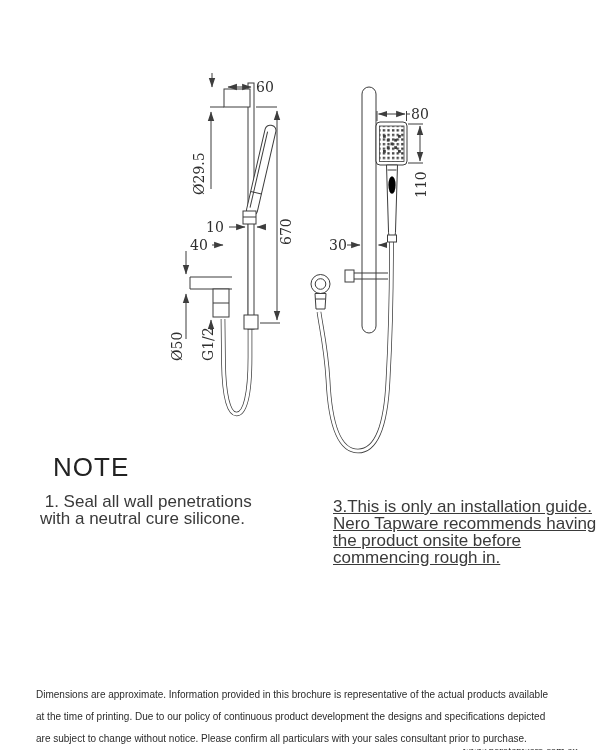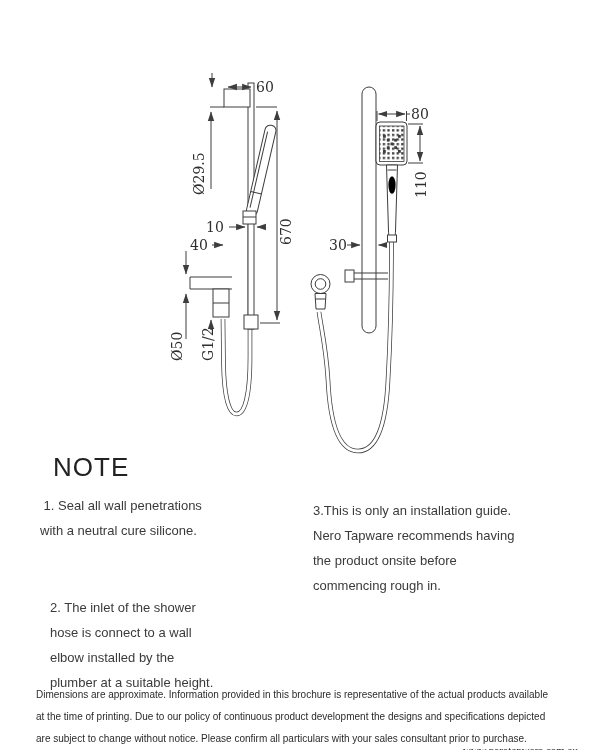--- a/index.html
+++ b/index.html
@@ -5,24 +5,24 @@
   html,body{margin:0;padding:0;background:#ffffff;}
   #page{position:relative;width:604px;height:750px;background:#ffffff;overflow:hidden;
         font-family:"Liberation Sans",sans-serif;color:#2e2e2e;margin-top:27px;}
   #drawing{position:absolute;left:0;top:0;width:604px;height:440px;}
   svg line, svg path.ln, svg rect.sh, svg circle.sh, svg path.sh{stroke:#3d3d3d;stroke-width:1;fill:none;}
   svg rect.fillw, svg path.fillw, svg circle.fillw{fill:#ffffff;stroke:#3d3d3d;stroke-width:1;}
   svg .tube-o{stroke:#3d3d3d;stroke-width:4.6;fill:none;}
   svg .tube-i{stroke:#ffffff;stroke-width:3.1;fill:none;}
   svg text.dim{font-family:"DejaVu Serif",serif;font-size:14px;fill:#2e2e2e;}
   .note-heading{position:absolute;left:53px;top:425px;font-size:26px;letter-spacing:1px;color:#222;}
-  .note{position:absolute;font-size:13px;line-height:25px;color:#3a3a3a;white-space:pre;}
+  .note{position:absolute;font-size:17px;line-height:17px;color:#3a3a3a;white-space:pre;}
   #note-1{left:40px;top:466px;}
   #note-2{left:50px;top:568px;}
-  #note-3{left:313px;top:471px;}
+  #note-3{left:333px;top:471px;text-decoration:underline;}
   #note-4{left:315px;top:558px;}
   .disclaimer{position:absolute;left:36px;top:657px;width:560px;font-size:10px;line-height:22px;
               color:#2b2b2b;white-space:pre;}
   .website{position:absolute;right:26px;top:717px;font-size:11px;color:#2b2b2b;font-family:Liberation Serif, serif;}
 </style>
 </head>
 <body>
 
 <div id="page">
 
@@ -160,24 +160,20 @@
         <line x1="347" y1="218" x2="360" y2="218" marker-end="url(#arr)"></line>
         <line x1="385" y1="218" x2="378.5" y2="218" marker-end="url(#arr)"></line>
       </g>
     </g>
   </svg>
 
   <div class="note-heading">NOTE</div>
 
   <div class="note" id="note-1"> 1. Seal all wall penetrations
 with a neutral cure silicone.</div>
-  <div class="note" id="note-2">2. The inlet of the shower
-hose is connect to a wall
-elbow installed by the
-plumber at a suitable height.</div>
   <div class="note" id="note-3">3.This is only an installation guide.
 Nero Tapware recommends having
 the product onsite before
 commencing rough in.</div>
 
   <div class="disclaimer">Dimensions are approximate. Information provided in this brochure is representative of the actual products available
 at the time of printing. Due to our policy of continuous product development the designs and specifications depicted
 are subject to change without notice. Please confirm all particulars with your sales consultant prior to purchase.
 Each product is covered by a limited warranty. Full terms and conditions are available from your sales consultant.</div>
   <div class="website">www.nerotapware.com.au</div>

